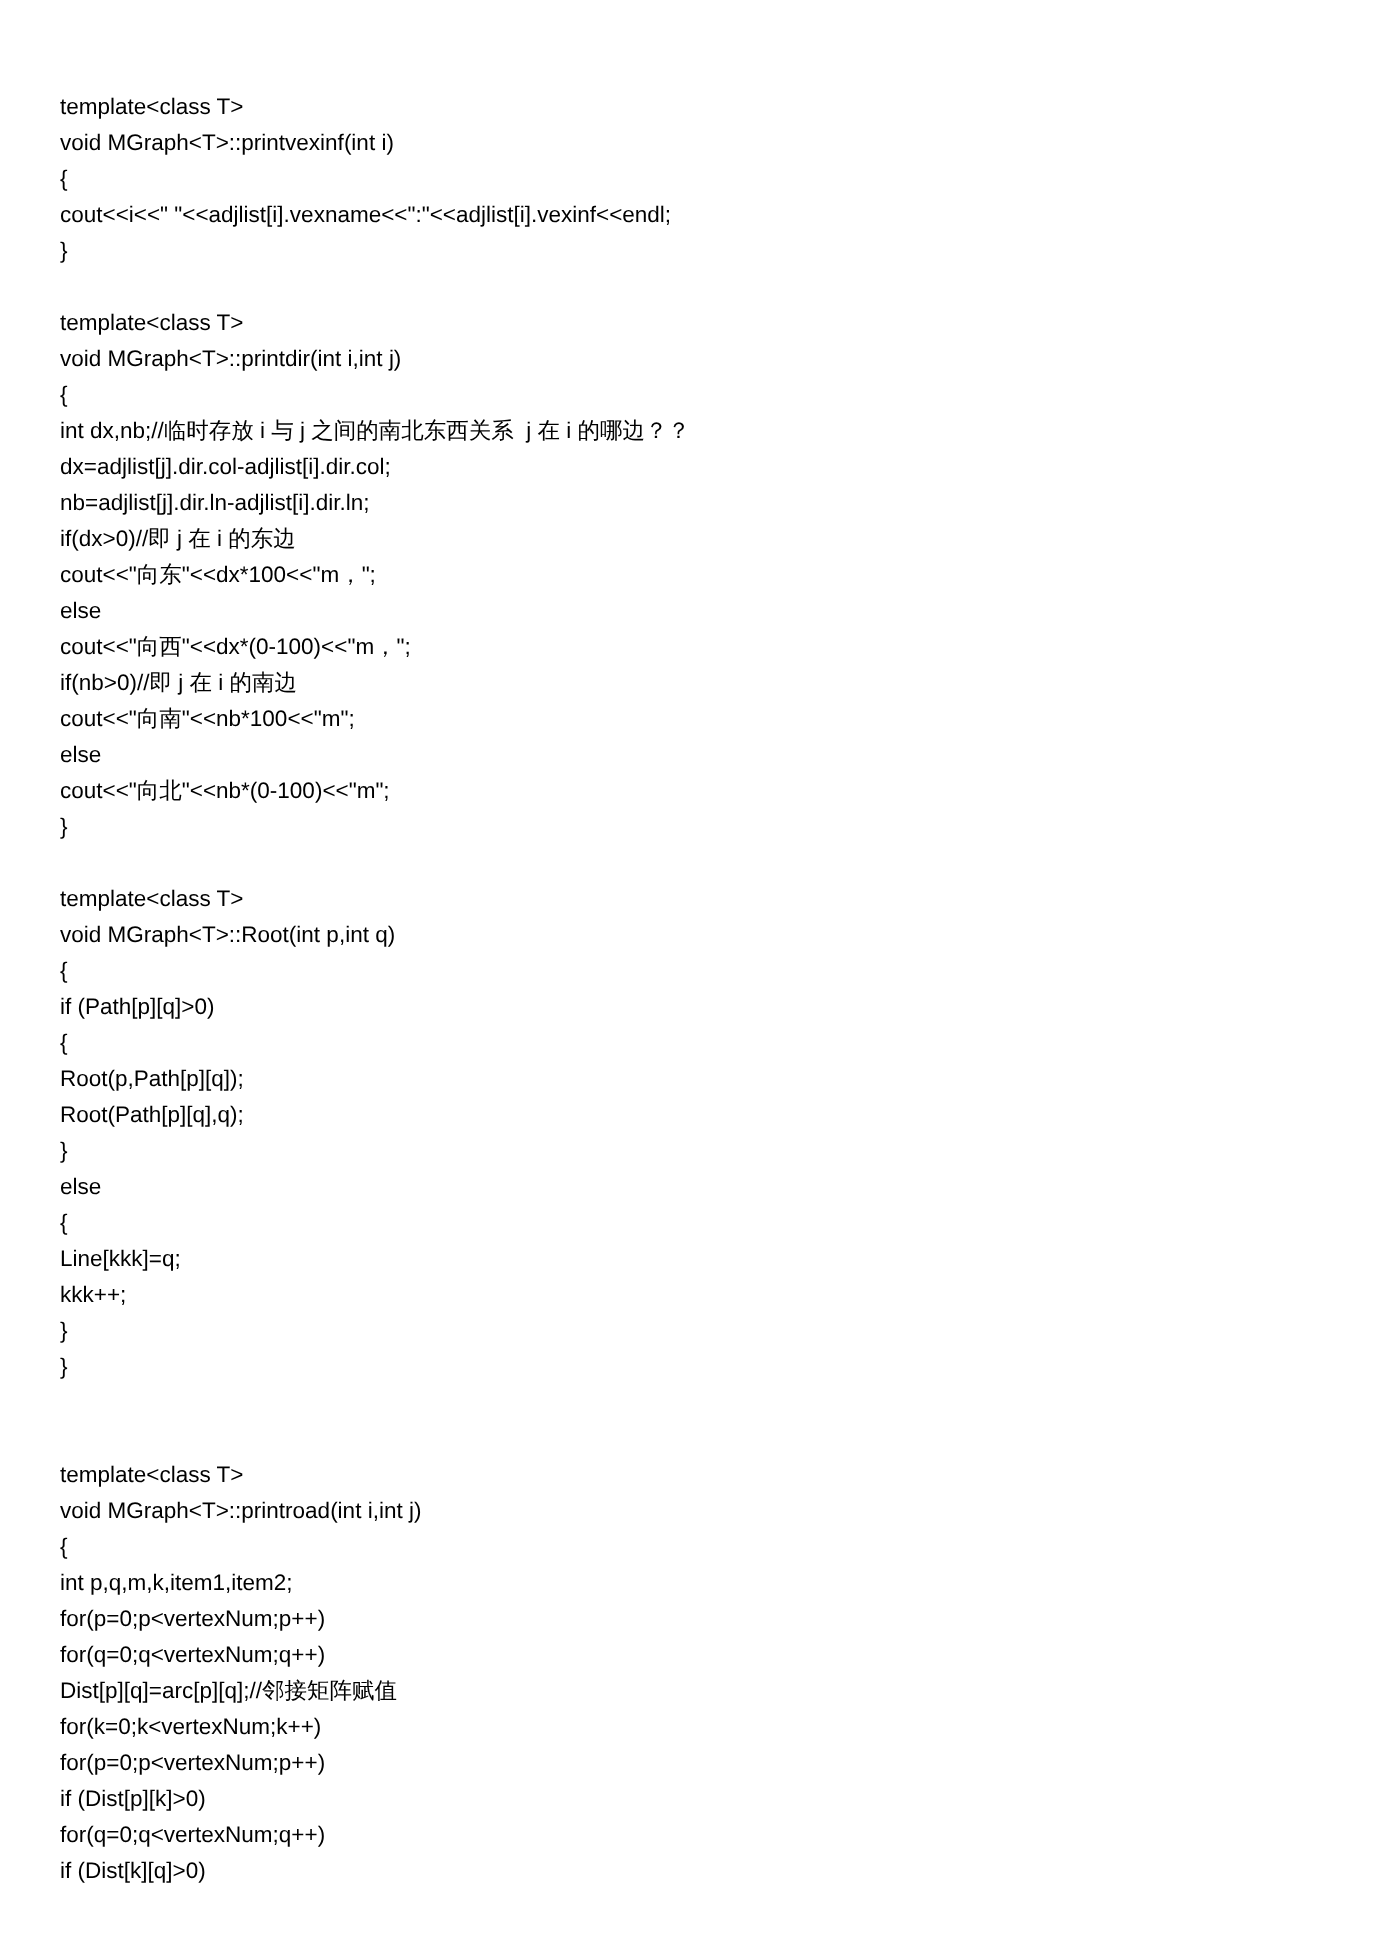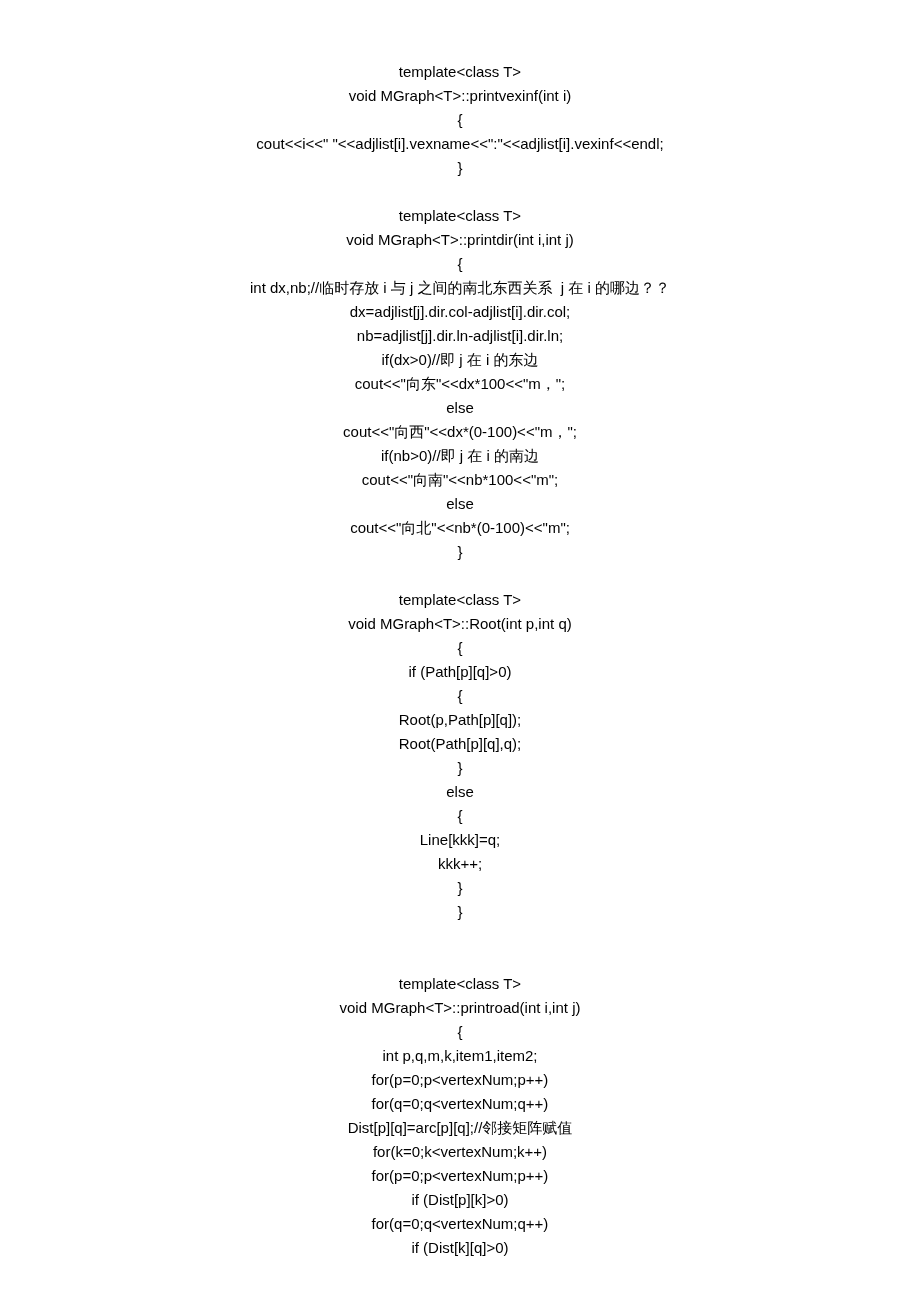--- a/index.html
+++ b/index.html
@@ -9,21 +9,20 @@
     font-family: Arial, "Microsoft YaHei", sans-serif;
     font-size: 15px;
     line-height: 1.6;
     color: #000;
   }
   .page {
     width: 920px;
     min-height: 1302px;
     box-sizing: border-box;
     padding: 60px 40px 40px 40px;
-    text-align: center;
   }
   .code {
     white-space: pre-wrap;
     font-family: Arial, "Microsoft YaHei", sans-serif;
   }
 </style>
 </head>
 <body>
 
 <div class="page">

